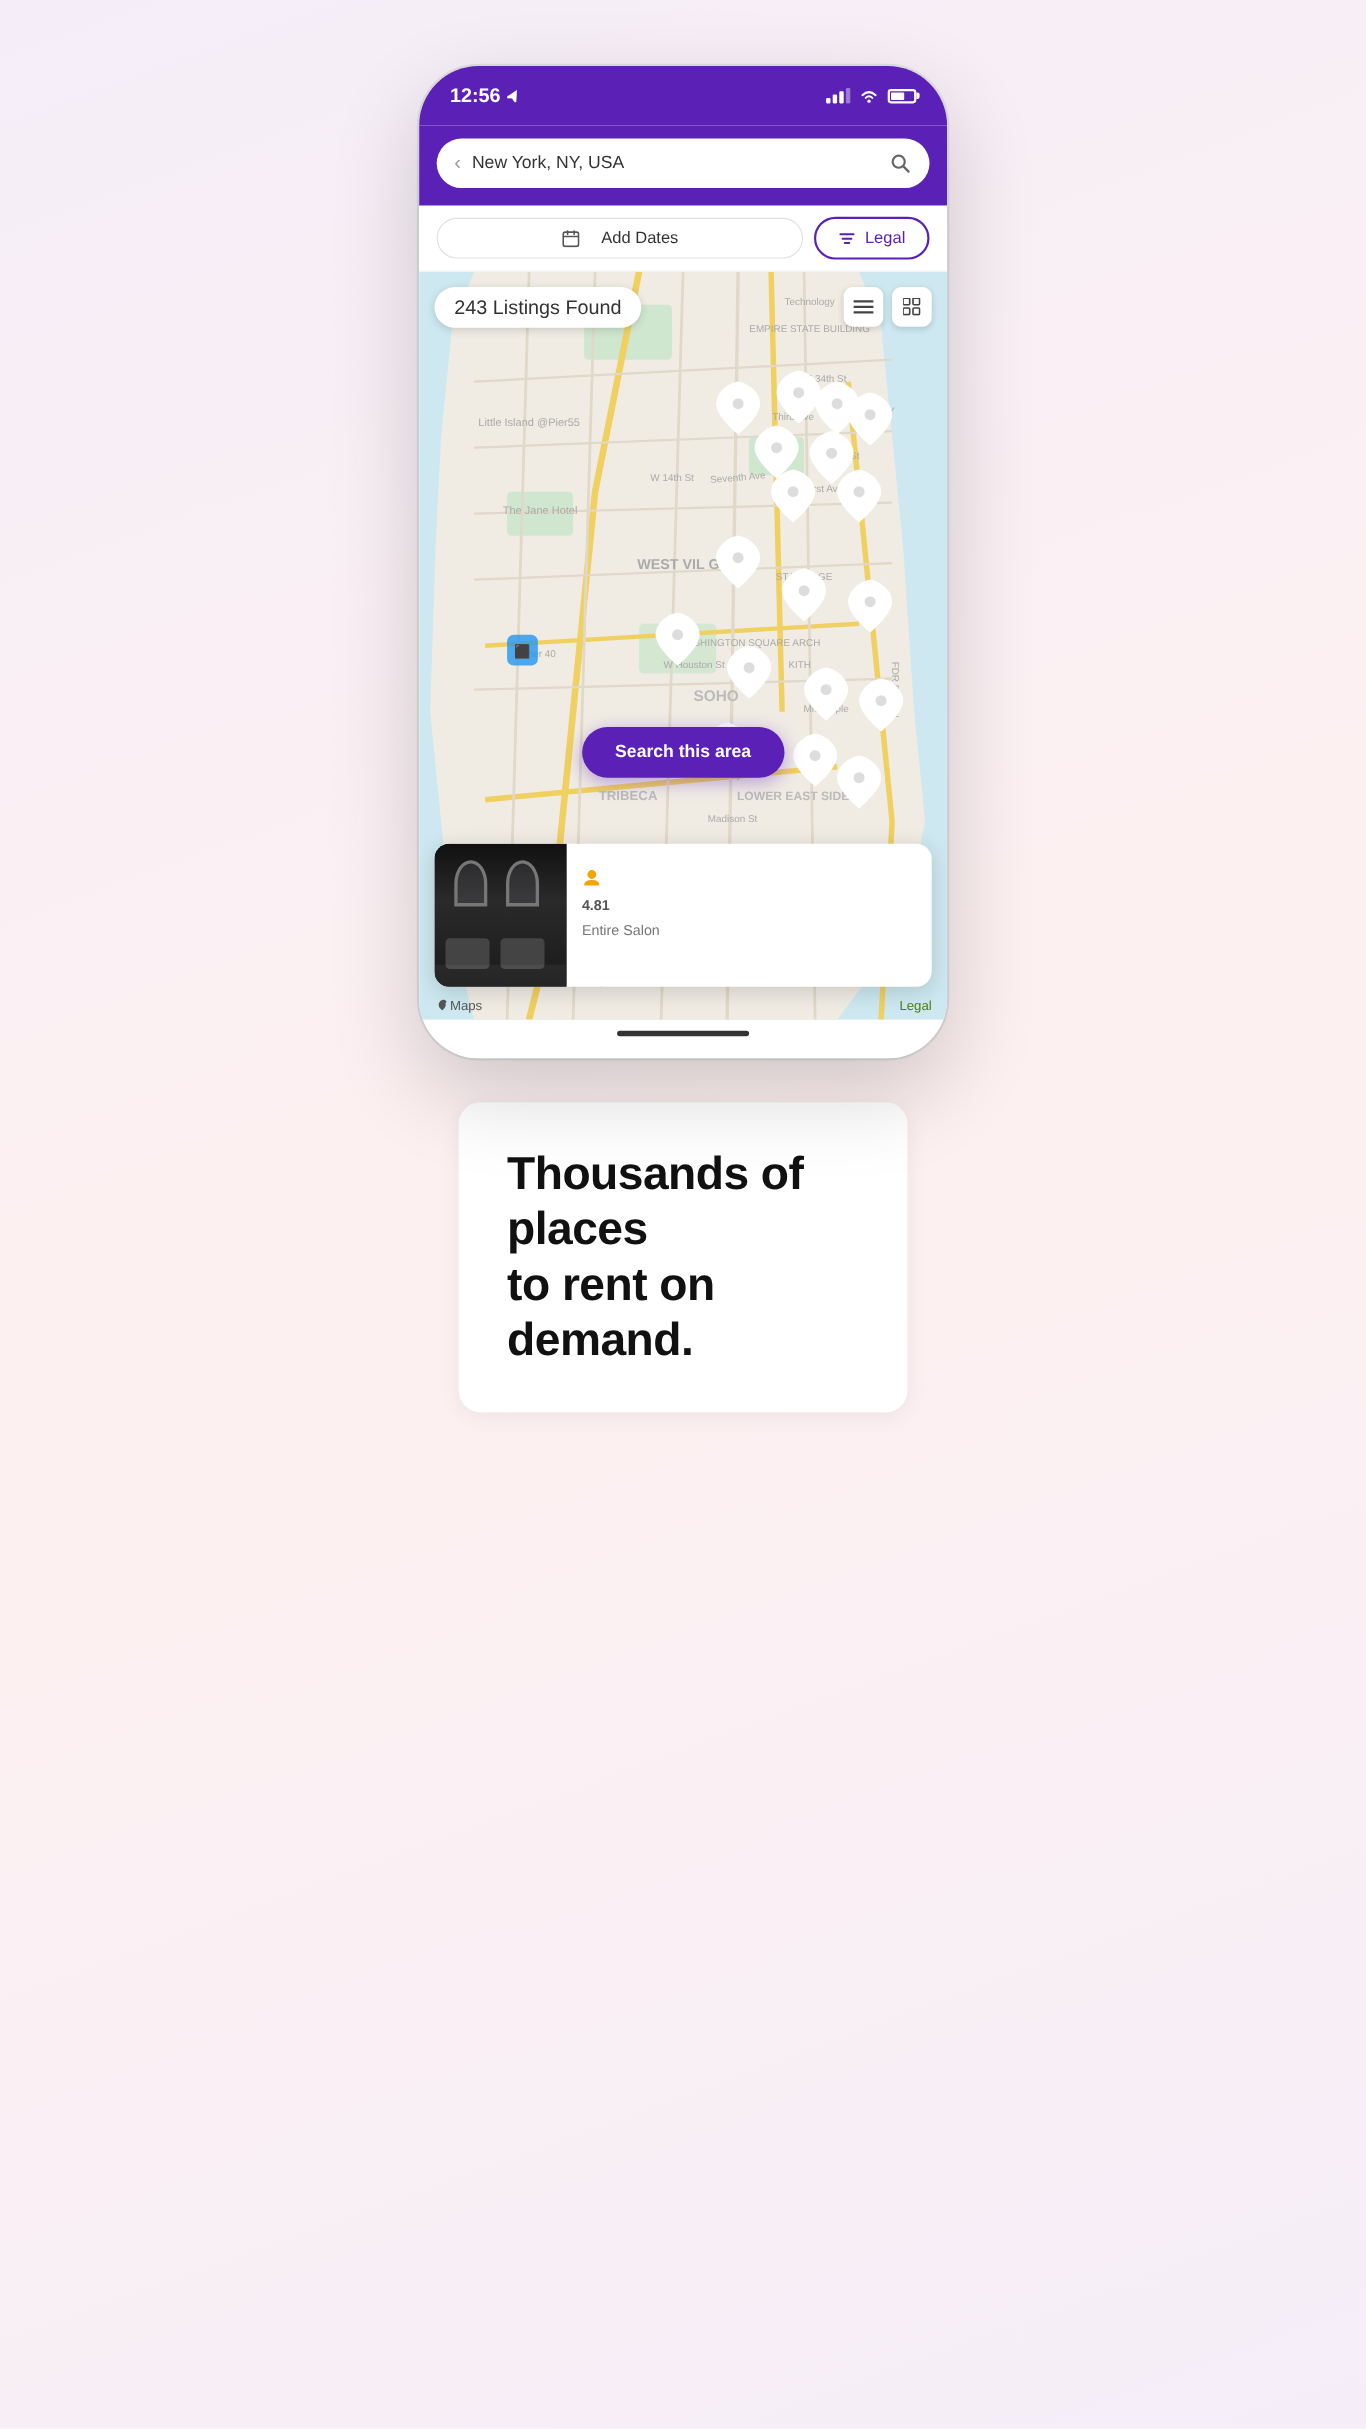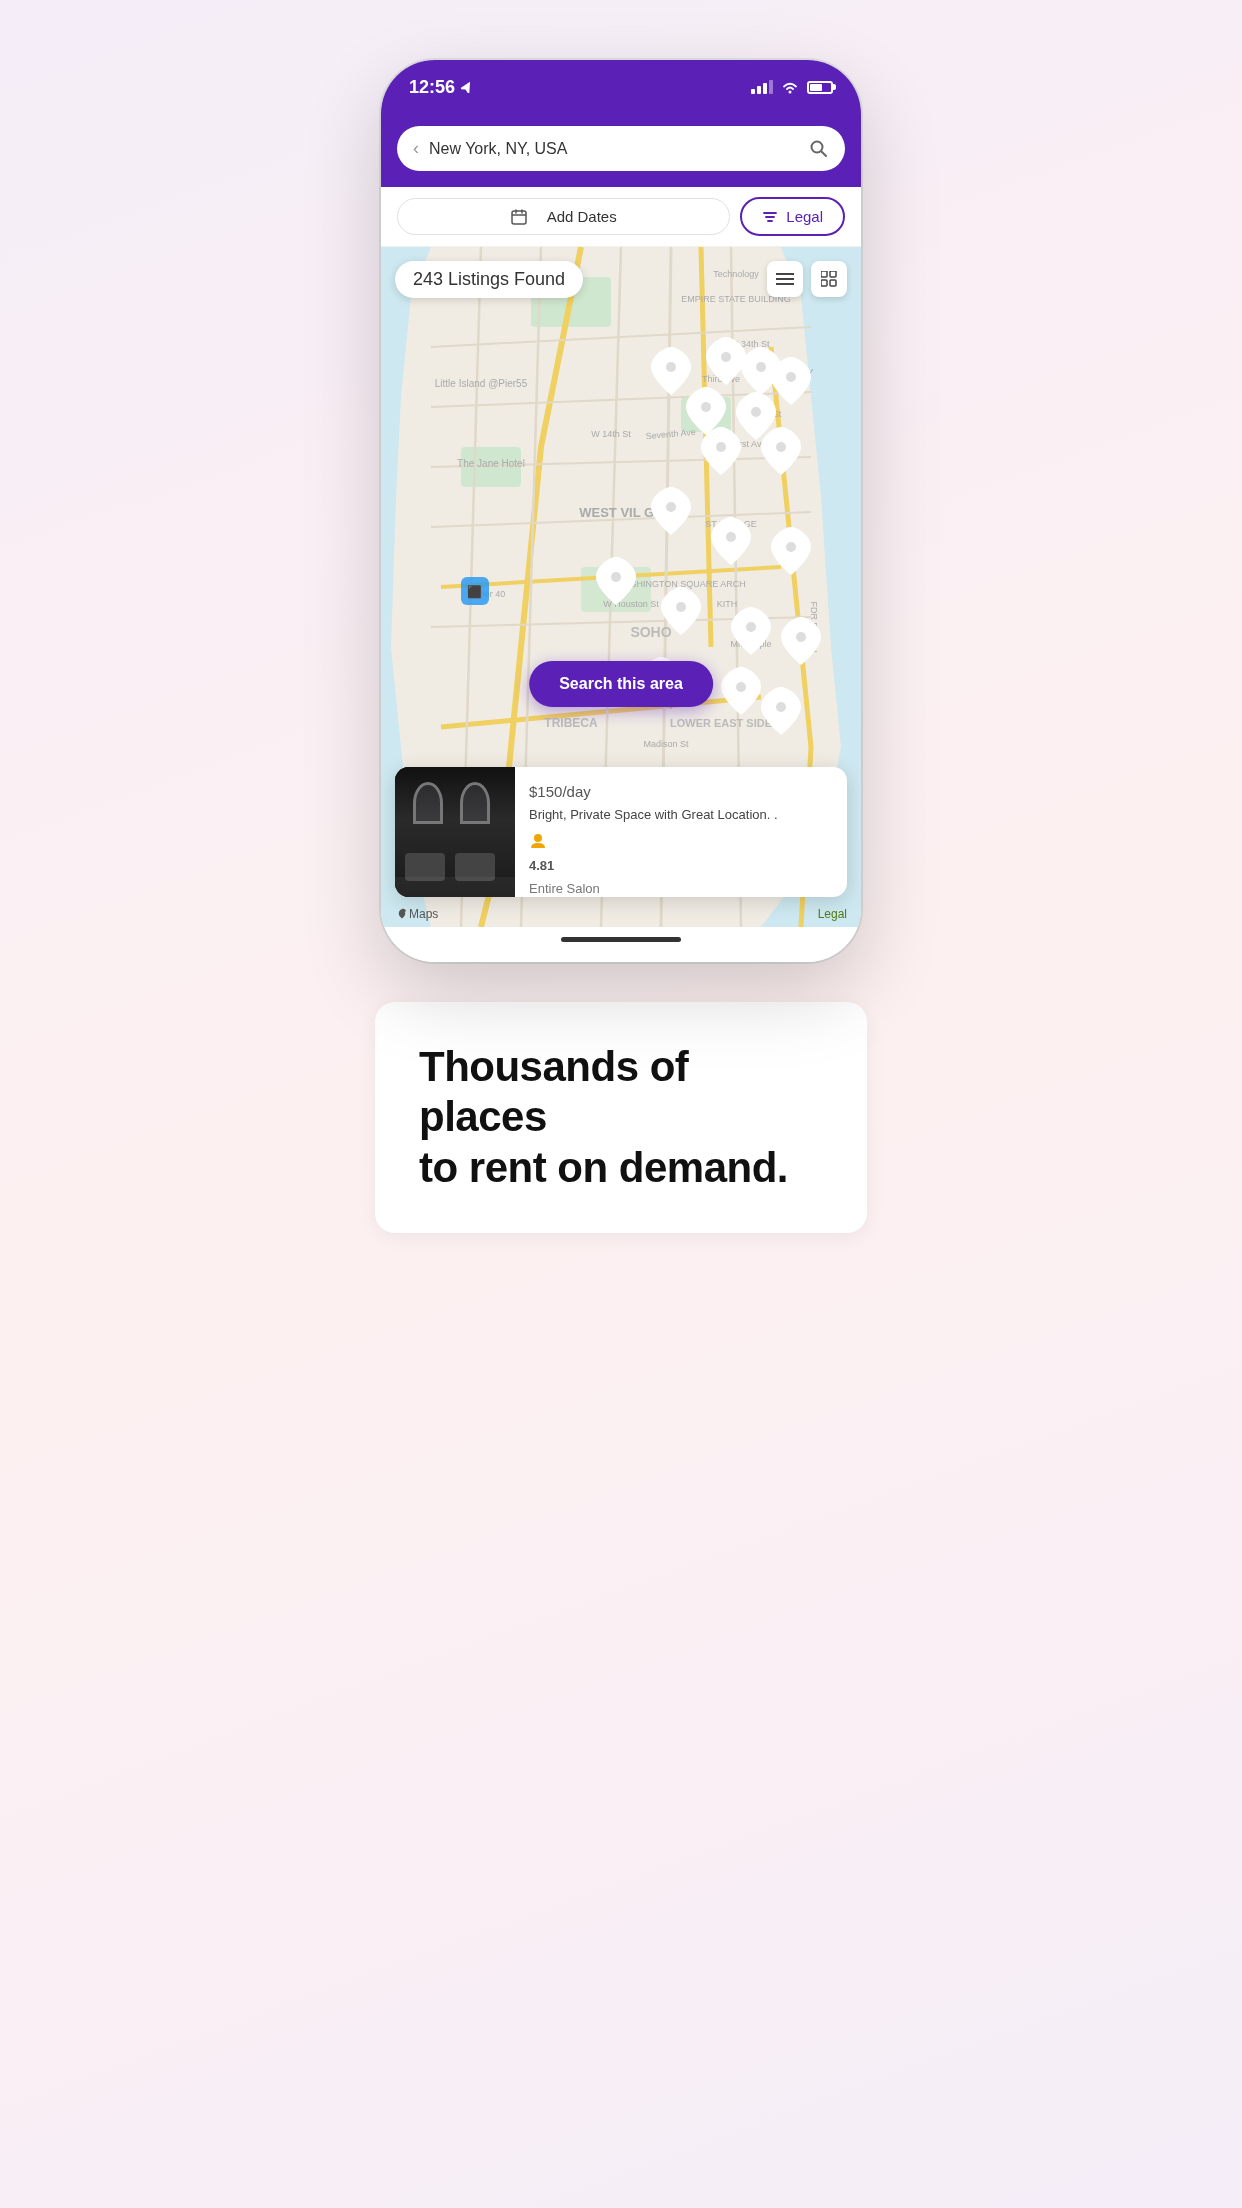--- a/index.html
+++ b/index.html
@@ -339,21 +339,21 @@
 
     .home-bar {
       width: 120px;
       height: 5px;
       background: #333;
       border-radius: 3px;
     }
 
     
     .bottom-text-section {
-      width: 492px;
+      width: 408px;
       background: white;
       border-radius: 20px;
       margin-top: 40px;
       padding: 40px 44px;
       box-shadow: 0 4px 20px rgba(0,0,0,0.06);
     }
 
     .tagline {
       font-size: 42px;
       font-weight: 900;
@@ -614,26 +614,20 @@
           <div style="position:absolute;top:15px;left:18px;width:30px;height:42px;border-radius:50% 50% 0 0;border:3px solid #777;background:rgba(180,180,200,0.12);"></div>
           <div style="position:absolute;top:15px;left:65px;width:30px;height:42px;border-radius:50% 50% 0 0;border:3px solid #777;background:rgba(180,180,200,0.12);"></div>
 
           <div style="position:absolute;bottom:16px;left:10px;width:40px;height:28px;background:#444;border-radius:4px;"></div>
           <div style="position:absolute;bottom:16px;left:60px;width:40px;height:28px;background:#444;border-radius:4px;"></div>
 
           <div style="position:absolute;bottom:0;left:0;right:0;height:20px;background:rgba(255,255,255,0.05);"></div>
         </div>
       </div>
       <div class="listing-info">
-        <div>
-          <div class="listing-price">
-            <span>$150</span><span>/day</span>
-          </div>
-          <div class="listing-title">Bright, Private Space with Great Location. .</div>
-        </div>
         <div class="listing-meta">
           <svg width="18" height="18" viewBox="0 0 18 18">
             <circle cx="9" cy="6" r="4" fill="#f0a500"></circle>
             <path d="M2 16 Q2 11 9 11 Q16 11 16 16" fill="#f0a500"></path>
           </svg>
           <span class="listing-rating">4.81</span>
           <span class="listing-type">Entire Salon</span>
         </div>
       </div>
     </div>

